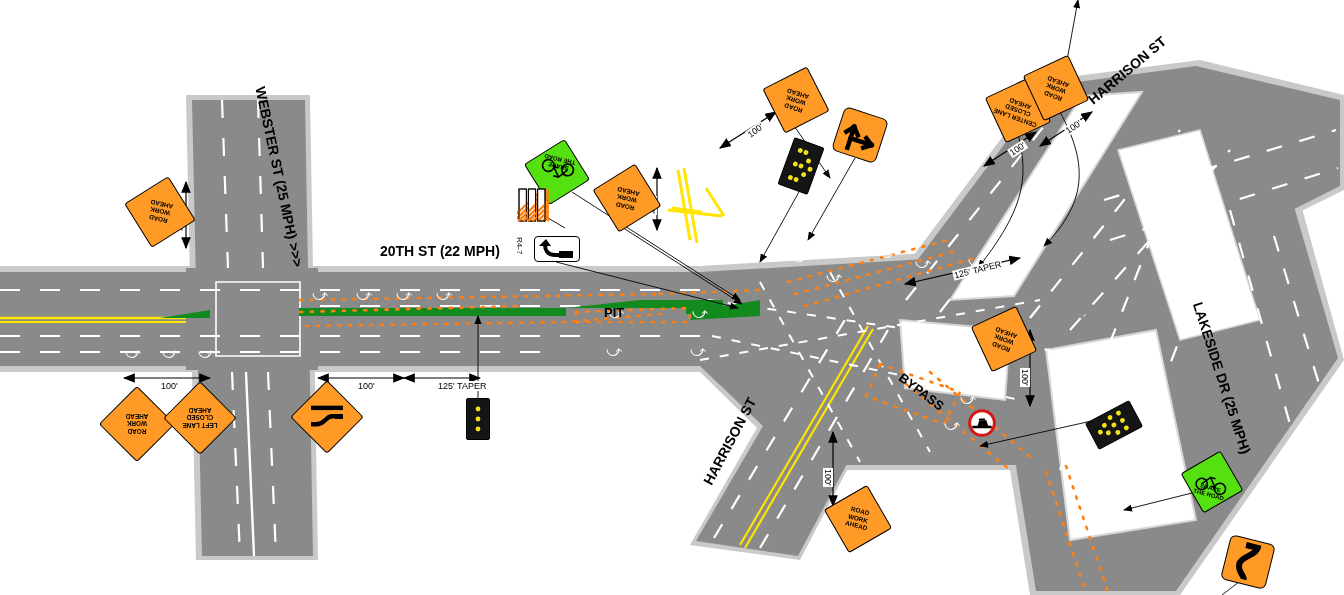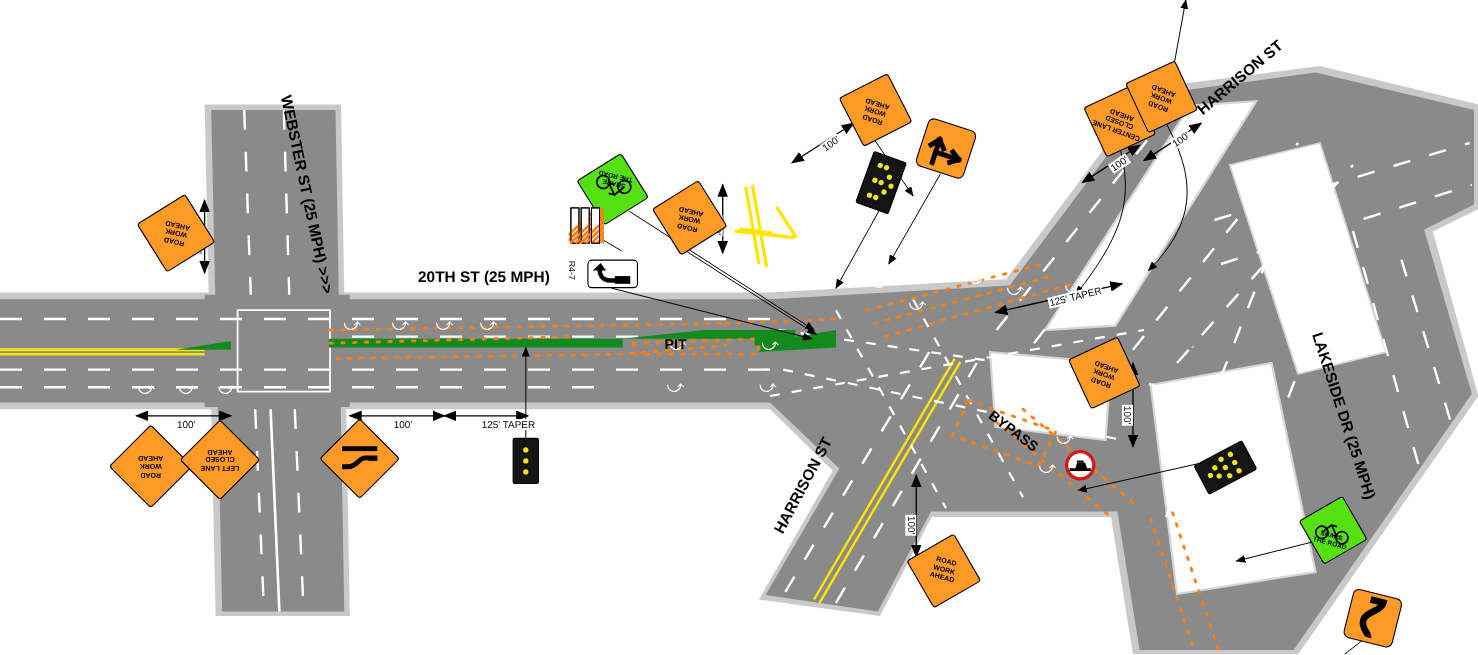--- a/index.html
+++ b/index.html
@@ -200,21 +200,21 @@
     <path d="M1060,112 C1086,160 1090,200 1044,246" marker-end="url(#arrH)"></path>
     <path d="M1018,134 C1030,180 1022,212 978,268" marker-end="url(#arrH)"></path>
     <line x1="1096" y1="420" x2="980" y2="446" marker-end="url(#arrH)"></line>
     <line x1="1196" y1="492" x2="1124" y2="510" marker-end="url(#arrH)"></line>
     <line x1="1244" y1="578" x2="1222" y2="595"></line>
     <line x1="478" y1="398" x2="478" y2="316" marker-end="url(#arrH)"></line>
   </g>
 </svg>
 
 <div id="textLayer">
-      <div class="lbl" style="left: 380px; top: 243px; font-size: 14px; font-weight: bold; transform-origin: 0px 0px; transform: rotate(0deg);">20TH ST (25 MPH)</div>
+      <div class="lbl" style="left: 380px; top: 243px; font-size: 14px; font-weight: bold; transform-origin: 0px 0px; transform: rotate(0deg);">20TH ST (22 MPH)</div>
       <div class="lbl" style="left: 268px; top: 85px; font-size: 14px; font-weight: bold; transform-origin: 0px 0px; transform: rotate(78deg);">WEBSTER ST (25 MPH) &gt;&gt;&gt;</div>
       <div class="lbl" style="left: 1085px; top: 95px; font-size: 14px; font-weight: bold; transform-origin: 0px 0px; transform: rotate(-40deg);">HARRISON ST</div>
       <div class="lbl" style="left: 700px; top: 480px; font-size: 14px; font-weight: bold; transform-origin: 0px 0px; transform: rotate(-62deg);">HARRISON ST</div>
       <div class="lbl" style="left: 1205px; top: 300px; font-size: 14px; font-weight: bold; transform-origin: 0px 0px; transform: rotate(72deg);">LAKESIDE DR (25 MPH)</div>
       <div class="lbl" style="left: 604px; top: 305px; font-size: 13px; font-weight: bold; transform-origin: 0px 0px; transform: rotate(0deg);">PIT</div>
       <div class="lbl" style="left: 905px; top: 370px; font-size: 13px; font-weight: bold; transform-origin: 0px 0px; transform: rotate(37deg);">BYPASS</div>
       <div class="lbl" style="left: 185px; top: 213px; font-size: 9px; font-weight: normal; transform-origin: 0px 0px; transform: rotate(90deg); background: rgb(255, 255, 255); padding: 0px 1px;">100'</div>
       <div class="lbl" style="left: 160px; top: 381px; font-size: 9px; font-weight: normal; transform-origin: 0px 0px; transform: rotate(0deg); background: rgb(255, 255, 255); padding: 0px 1px;">100'</div>
       <div class="lbl" style="left: 357px; top: 381px; font-size: 9px; font-weight: normal; transform-origin: 0px 0px; transform: rotate(0deg); background: rgb(255, 255, 255); padding: 0px 1px;">100'</div>
       <div class="lbl" style="left: 437px; top: 381px; font-size: 9px; font-weight: normal; transform-origin: 0px 0px; transform: rotate(0deg); background: rgb(255, 255, 255); padding: 0px 1px;">125' TAPER</div>

